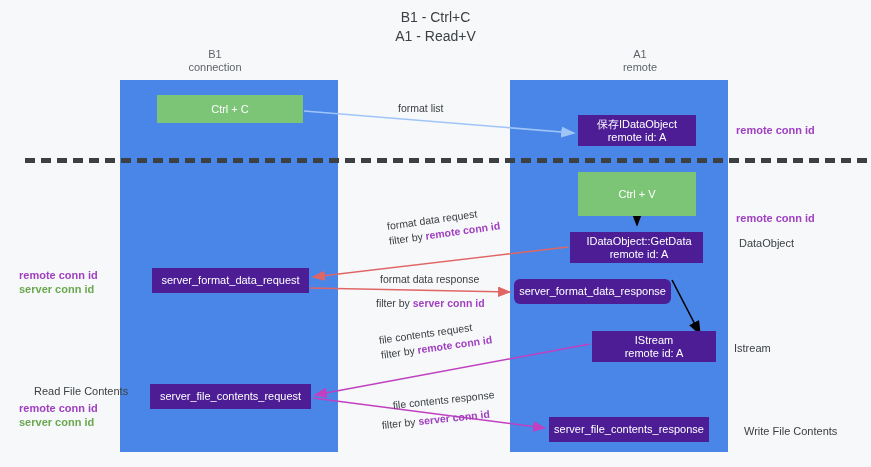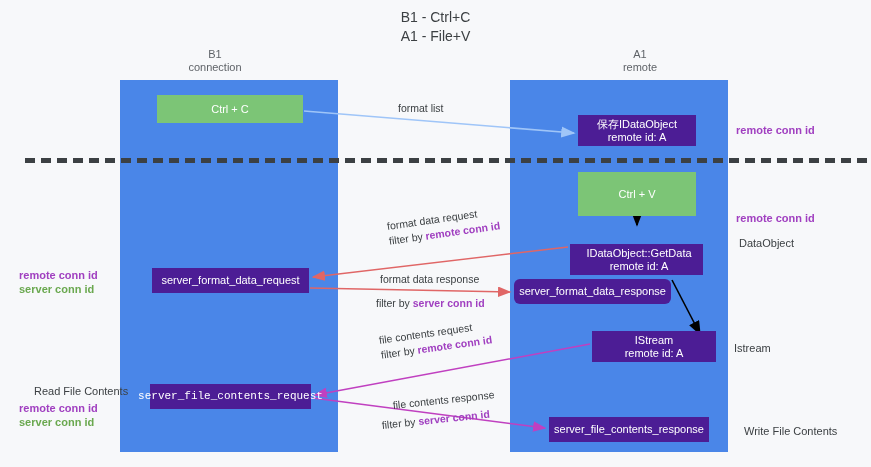--- a/index.html
+++ b/index.html
@@ -78,25 +78,25 @@
     line-height: 13px;
     padding: 2px 4px;
   }
   .node.green  { background: #7cc576; }
   .node.orange { background: #4c1d95; }
   .node .l2 { display: block; }
 
   #node-ctrlc   { left: 157px; top: 95px;  width: 146px; height: 28px; }
   #node-save    { left: 578px; top: 115px; width: 118px; height: 31px; }
   #node-ctrlv   { left: 578px; top: 172px; width: 118px; height: 44px; }
-  #node-getdata { left: 570px; top: 244px; width: 133px; height: 31px; padding-left: 9px; }
+  #node-getdata { left: 570px; top: 232px; width: 133px; height: 31px; padding-left: 9px; }
   #node-sfdreq  { left: 152px; top: 268px; width: 157px; height: 25px; }
   #node-sfdres  { left: 514px; top: 279px; width: 157px; height: 25px; border-radius: 6px; }
   #node-istream { left: 592px; top: 331px; width: 124px; height: 31px; }
-  #node-sfcreq  { left: 150px; top: 384px; width: 161px; height: 25px; font-family: Liberation Mono, monospace; }
+  #node-sfcreq  { left: 150px; top: 384px; width: 161px; height: 25px; }
   #node-sfcres  { left: 549px; top: 417px; width: 160px; height: 25px; }
 
   
   .side-label {
     font-size: 11px;
     line-height: 14px;
   }
   .purple { color: #a03fc0; font-weight: bold; }
   .green-t { color: #6aa84f; font-weight: bold; }
   .dark   { color: #3c4043; padding-left: 8px; }
@@ -155,21 +155,21 @@
 </head>
 <body>
 
 <div id="canvas">
 
   <div class="abs lane" id="lane-left"></div>
   <div class="abs lane" id="lane-right"></div>
 
   <div class="abs title">
     <div>B1 - Ctrl+C</div>
-    <div>A1 - File+V</div>
+    <div>A1 - Read+V</div>
   </div>
 
   <div class="abs col-head" id="head-b1">
     <div>B1</div>
     <div>connection</div>
   </div>
   <div class="abs col-head" id="head-a1">
     <div>A1</div>
     <div>remote</div>
   </div>

